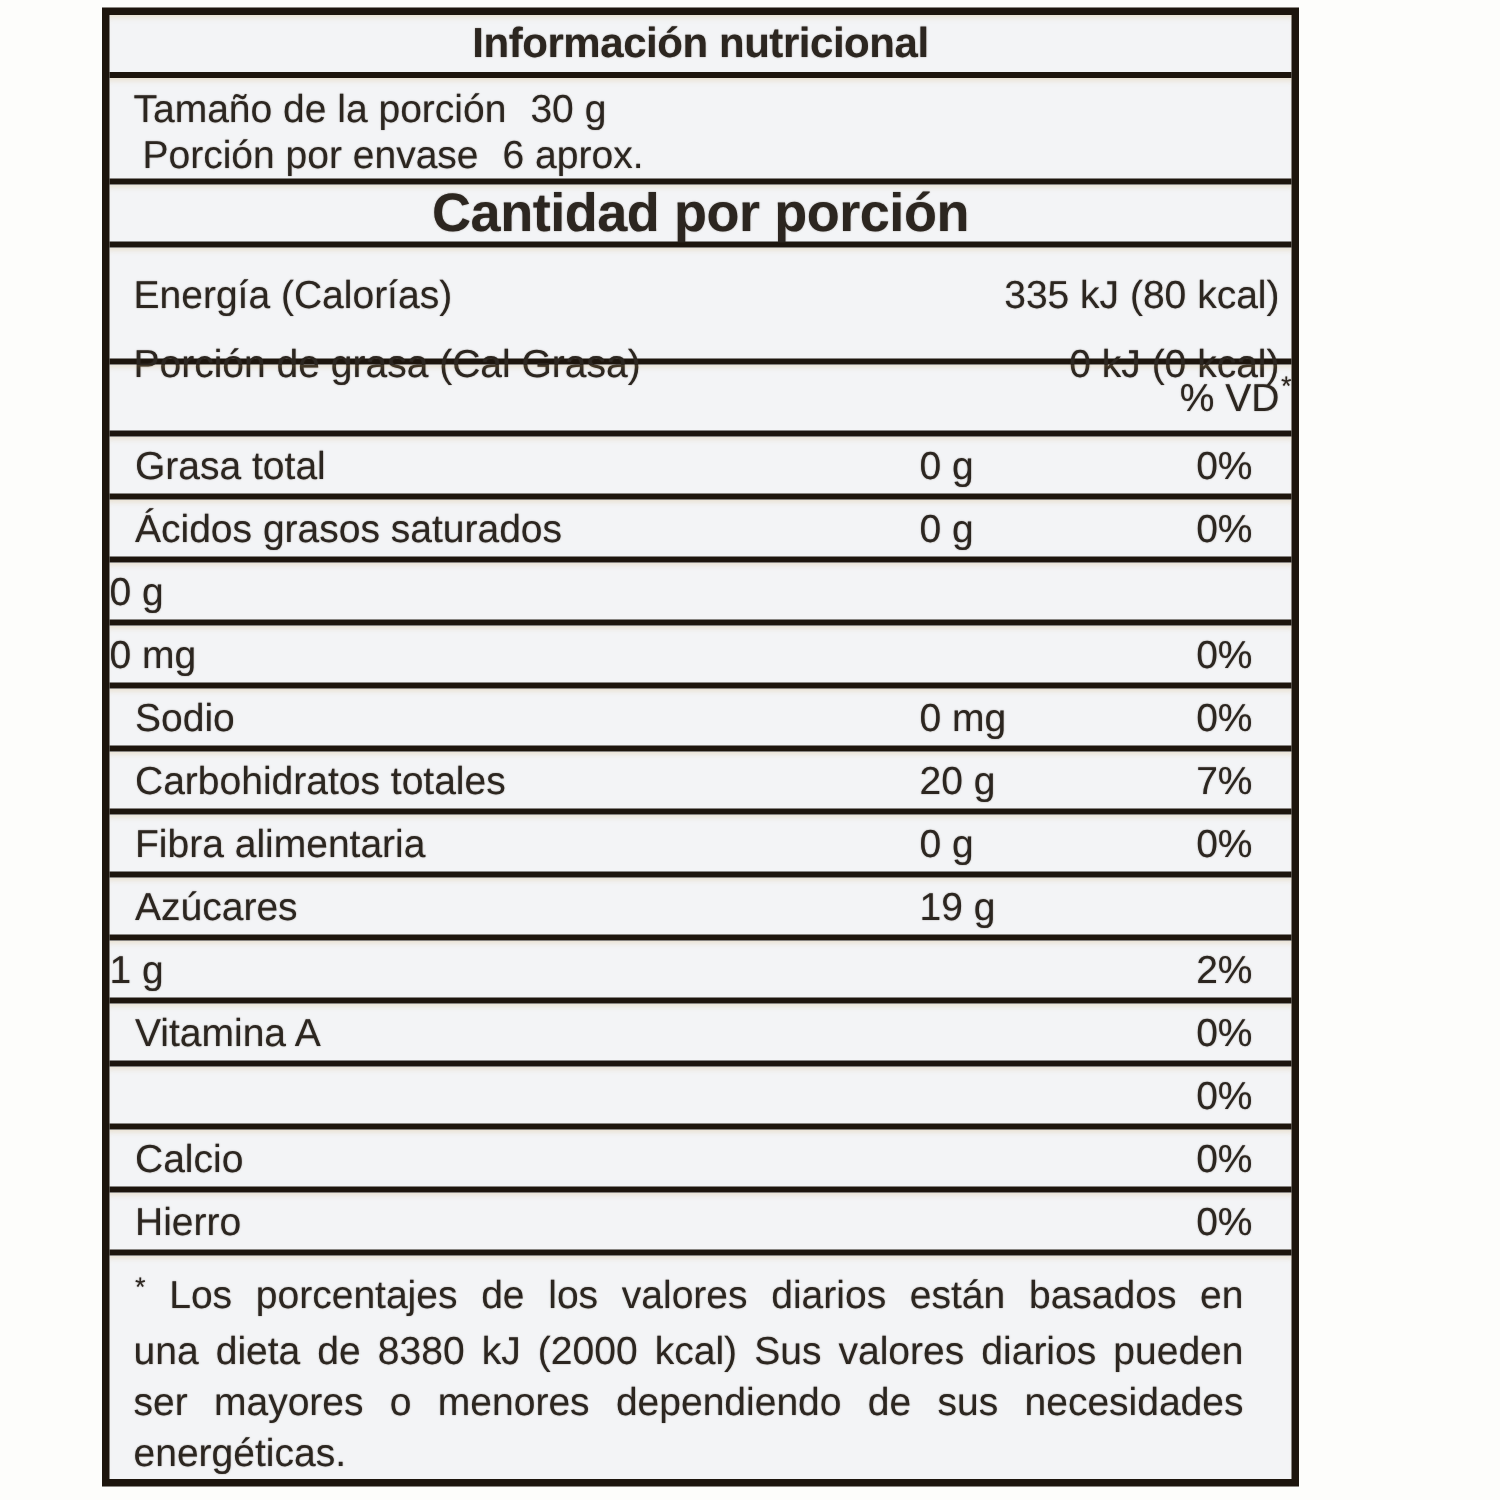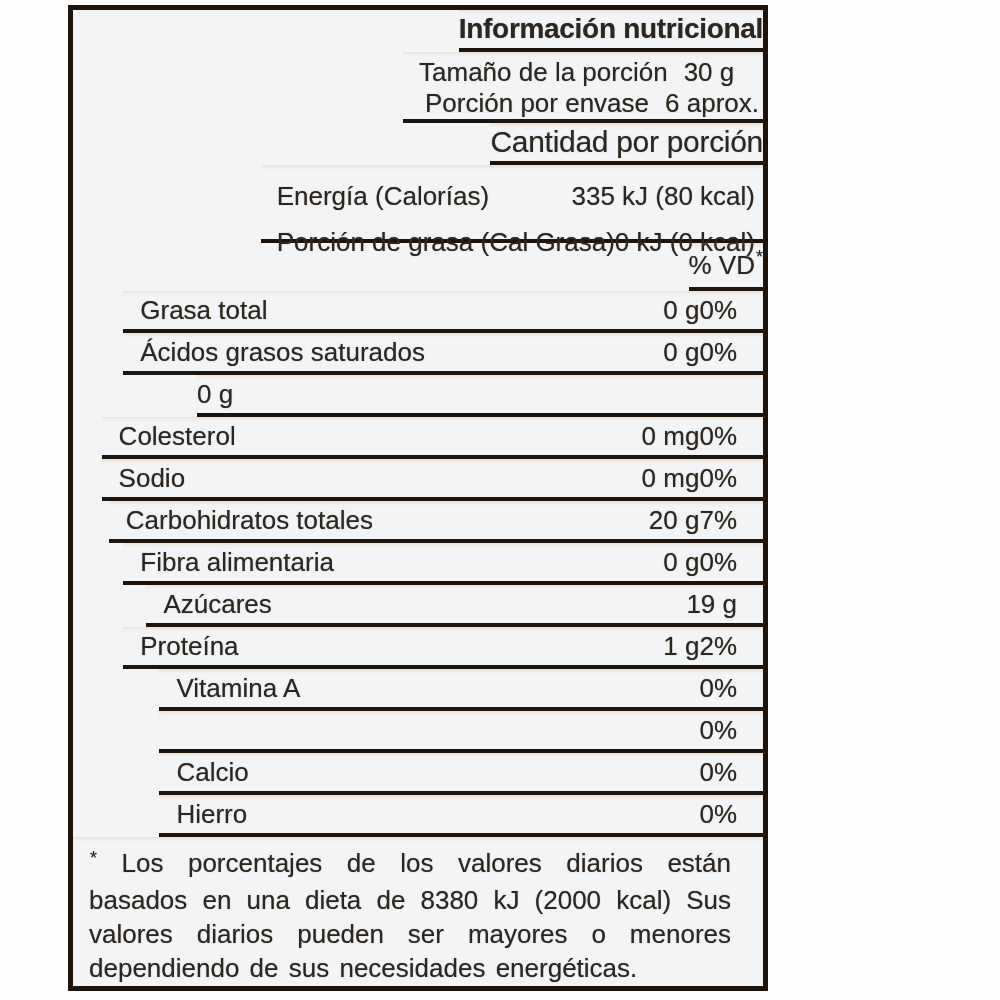--- a/index.html
+++ b/index.html
@@ -7,28 +7,27 @@
   body {
     background: #fdfdfb;
     font-family: "Liberation Sans", sans-serif;
     color: var(--ink, #2c2620);
     position: relative;
     overflow: hidden;
   }
   .label-box {
     position: absolute;
     left: 68px; top: 5px;
-    width: 700px; height: 986px;
+    width: 798px; height: 986px;
     background: var(--paper, #f3f4f6);
     border: 5px solid var(--border, #1d150d);
     display: flex;
     flex-direction: column;
     filter: blur(0.4px);
     text-shadow: 0 0 1px rgba(58,48,38,0.55);
-    align-items: flex-end;
   }
   .sec, .nrow {
     border-bottom: 4px solid var(--border, #1d150d);
     box-shadow: inset 0 4px 4px -3px rgba(198,156,80,0.30);
     flex: none;
   }
   .sec-title {
     height: 42px;
     display: flex; align-items: center; justify-content: center;
     font-weight: bold; font-size: 28px; letter-spacing: -0.3px;
@@ -37,21 +36,21 @@
     height: 71px;
     padding: 5px 4px 0 16px;
     font-size: 26px; line-height: 31px;
   }
   .serving-line { white-space: nowrap; }
   .serving-line.second { padding-left: 6px; }
   .serving-value { margin-left: 16px; }
   .sec-header2 {
     height: 42px;
     display: flex; align-items: center; justify-content: center;
-    font-weight: normal; font-size: 30px; letter-spacing: -0.3px;
+    font-weight: bold; font-size: 36px; letter-spacing: -0.3px;
   }
   .sec-energy { height: 78px; padding-top: 3px; font-size: 26px; }
   .energy-row {
     display: flex; justify-content: space-between;
     padding: 11px 8px 0 16px; line-height: 35px;
   }
   .sec-dv {
     height: 48px;
     display: flex; align-items: center; justify-content: flex-end;
     font-size: 26px;
@@ -128,21 +127,20 @@
     <span class="namount">0 g</span>
     <span class="ndv">0%</span>
   </div>
 
   <div class="nrow">
     <span class="namount">0 g</span>
     <span class="ndv"></span>
   </div>
 
   <div class="nrow">
-    <span class="nname">Colesterol</span>
     <span class="namount">0 mg</span>
     <span class="ndv">0%</span>
   </div>
 
   <div class="nrow">
     <span class="nname">Sodio</span>
     <span class="namount">0 mg</span>
     <span class="ndv">0%</span>
   </div>
 
@@ -158,21 +156,20 @@
     <span class="ndv">0%</span>
   </div>
 
   <div class="nrow">
     <span class="nname">Azúcares</span>
     <span class="namount">19 g</span>
     <span class="ndv"></span>
   </div>
 
   <div class="nrow">
-    <span class="nname">Proteína</span>
     <span class="namount">1 g</span>
     <span class="ndv">2%</span>
   </div>
 
   <div class="nrow">
     <span class="nname">Vitamina A</span>
     <span class="namount"></span>
     <span class="ndv">0%</span>
   </div>
 

